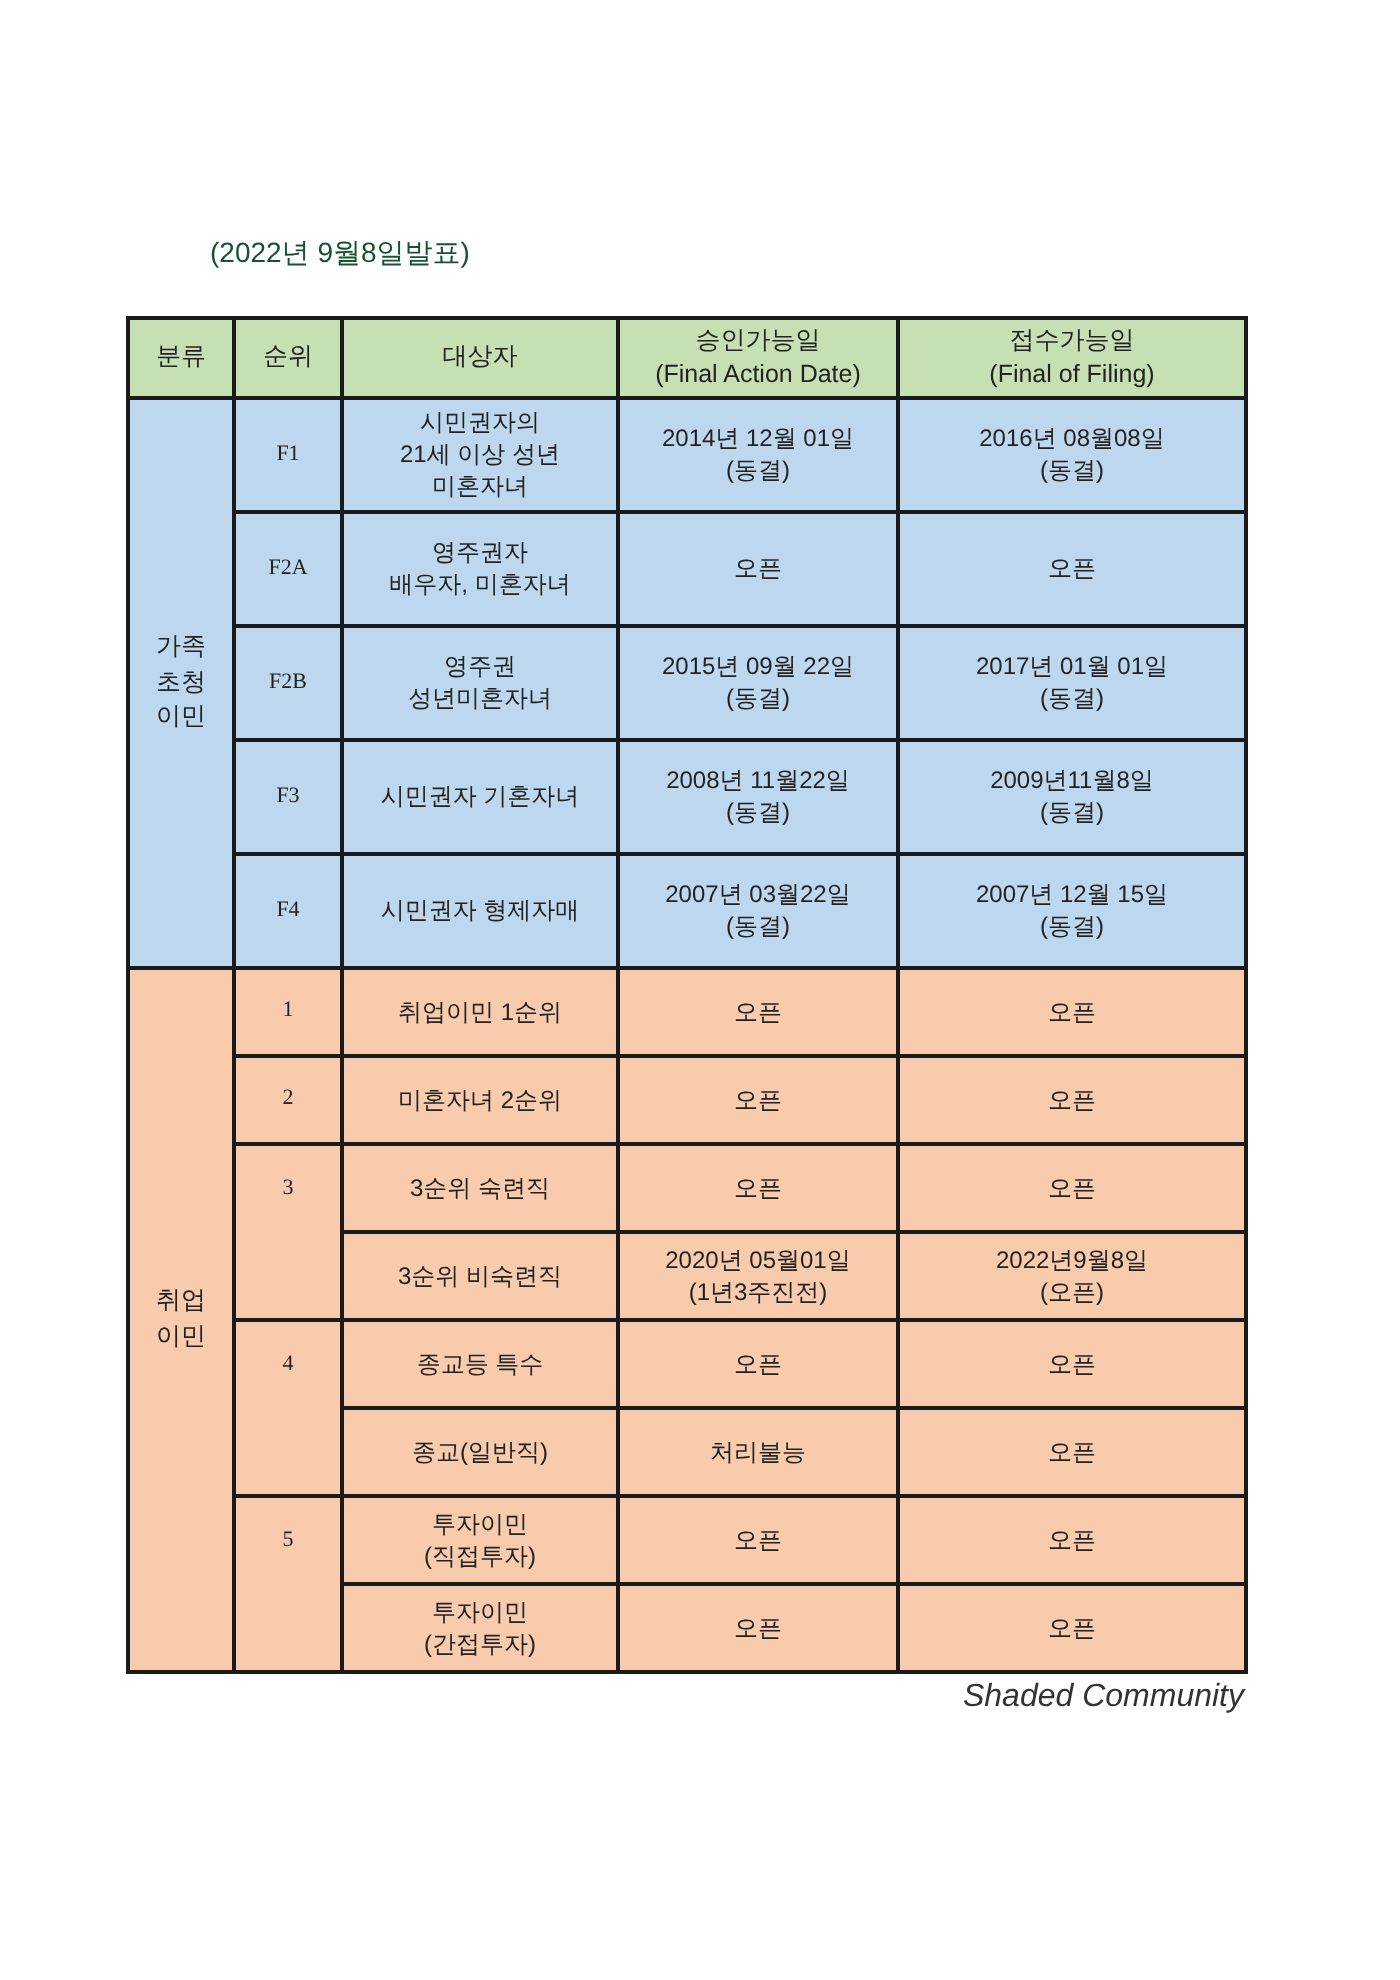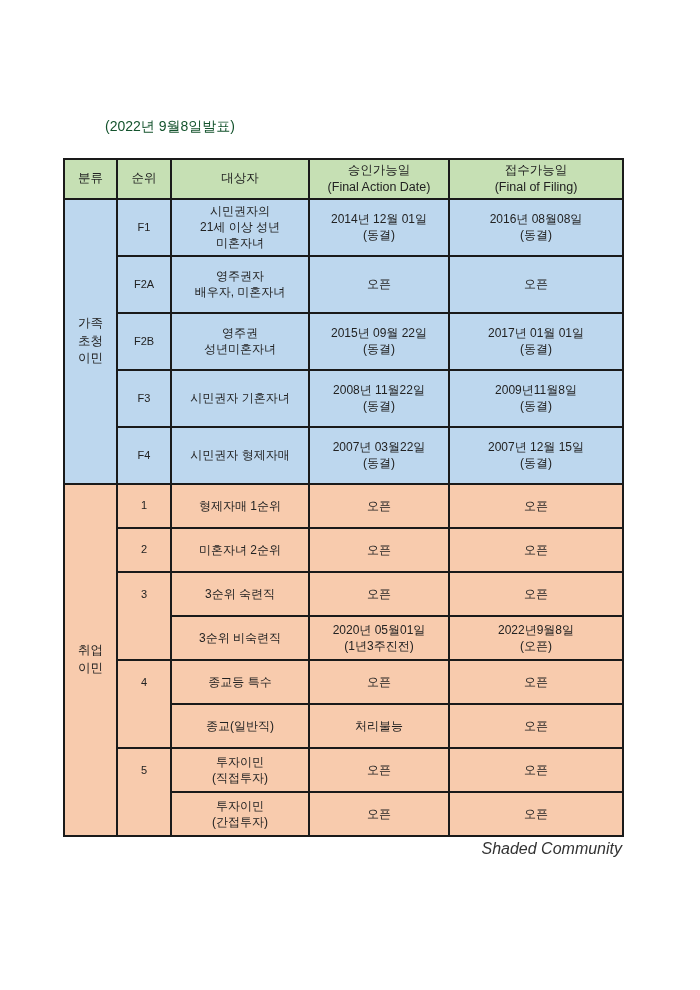--- a/index.html
+++ b/index.html
@@ -68,21 +68,21 @@
   }
   tr.header-row { height: 32px; margin-left: 16px; }
   tr.family-row { height: 57px; }
   tr.employment-row { height: 44px; }
   td.family-cell { background: var(--family-blue); }
   td.employment-cell { background: var(--employment-orange); }
   td.category-cell {
     font-size: 12.5px;
     line-height: 1.4;
   }
-  td.priority-cell { font-size: 11px; }
+  td.priority-cell { font-size: 11px; font-family: Liberation Serif, serif; }
   td.priority-span {
     vertical-align: top;
     padding-top: 14px;
   }
   .footer-credit {
     position: absolute;
     left: 63px;
     top: 840px;
     width: 559px;
     text-align: right;
@@ -163,21 +163,21 @@
       <td class="family-cell">2007년 03월22일
 (동결)</td>
       <td class="family-cell">2007년 12월 15일
 (동결)</td>
     </tr>
 
     <tr class="employment-row">
       <td class="employment-cell category-cell" rowspan="8">취업
 이민</td>
       <td class="employment-cell priority-cell">1</td>
-      <td class="employment-cell">형제자매 1순위</td>
+      <td class="employment-cell">취업이민 1순위</td>
       <td class="employment-cell">오픈</td>
       <td class="employment-cell">오픈</td>
     </tr>
     <tr class="employment-row">
       <td class="employment-cell priority-cell">2</td>
       <td class="employment-cell">미혼자녀 2순위</td>
       <td class="employment-cell">오픈</td>
       <td class="employment-cell">오픈</td>
     </tr>
     <tr class="employment-row">

